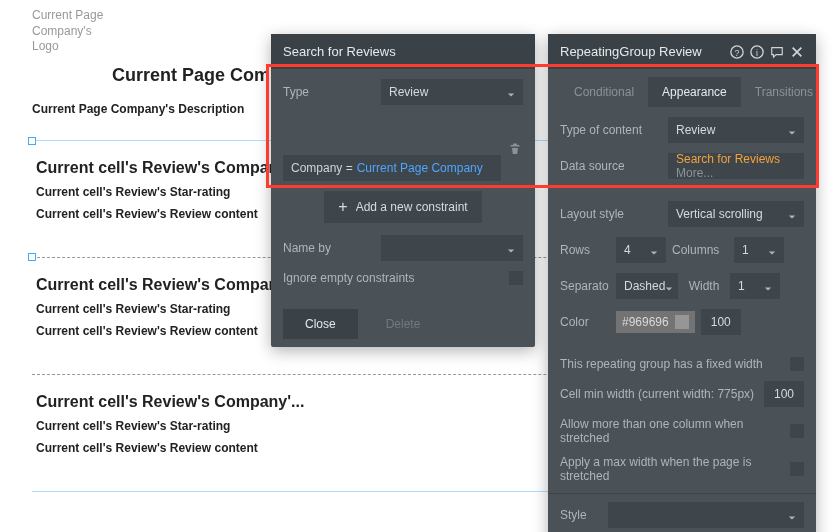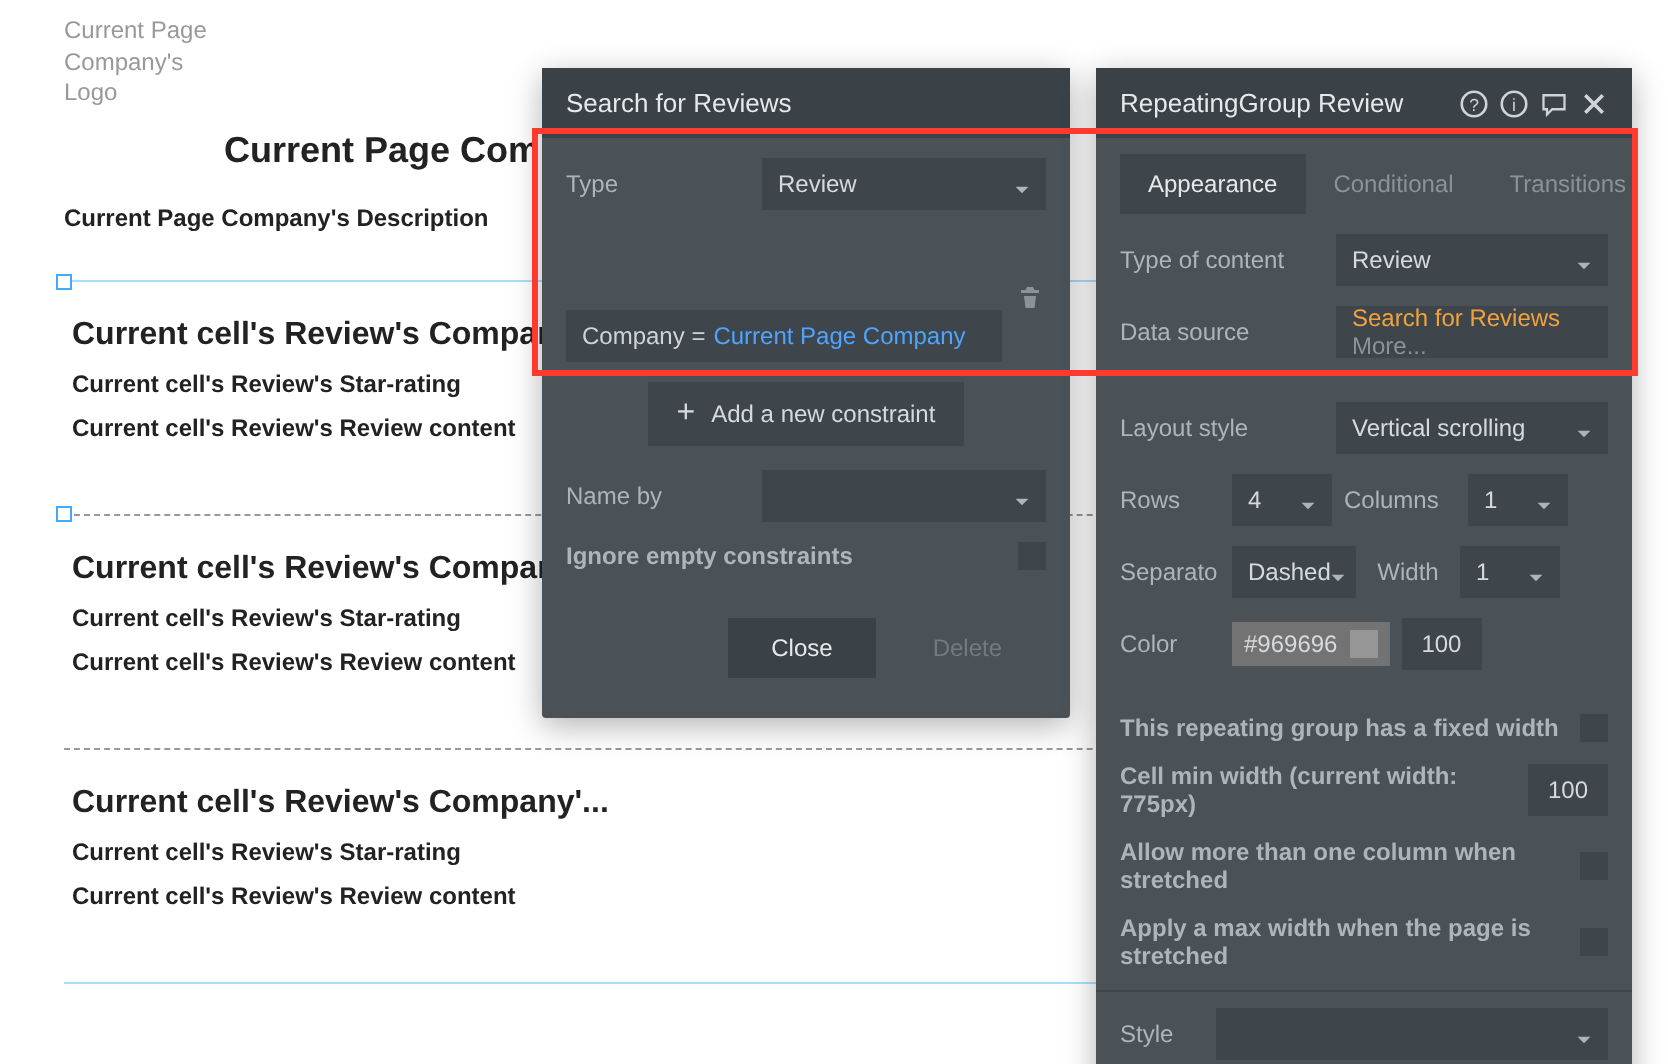--- a/index.html
+++ b/index.html
@@ -142,22 +142,22 @@
   padding: 8px 14px;
   margin: 0 auto 12px auto;
   display: flex;
   align-items: center;
   gap: 8px;
   cursor: pointer;
 }
 .plus { font-size: 16px; font-weight: 300; line-height: 1; }
 .checkbox-box { width: 14px; height: 14px; background: #3e464c; }
 .panel-footer {
-  display: flex; gap: 6px; justify-content: flex-end;
-  padding: 4px 12px 20px 12px;
+  display: flex; gap: 6px; justify-content: flex-start;
+  padding: 4px 12px 8px 12px;
 }
 .btn-close {
   background: #3a4248;
   color: #e6e9ea;
   border: none;
   padding: 8px 22px;
   font-size: 12px;
   cursor: pointer;
 }
 .btn-delete {
@@ -189,21 +189,21 @@
   border: none;
   color: #d6dade;
   padding: 4px 6px;
   width: 40px;
   text-align: center;
   font-size: 12px;
   height: 26px;
 }
 .color-swatch { width: 14px; height: 14px; display: inline-block; }
 .row-inline { display: flex; align-items: center; gap: 6px; }
-.secondary-label { color: #aeb5b9; font-size: 12px; flex: 1; font-weight: bold; }
+.secondary-label { color: #aeb5b9; font-size: 12px; flex: 1; }
 .divider { height: 1px; background: #3e464c; margin: 8px -12px; }
 .row.spaced { justify-content: space-between; margin-bottom: 10px; }
 .small-gap { gap: 6px; }
 
 .highlight-box {
   position: absolute;
   border: 3px solid #ff3b30;
   pointer-events: none;
   z-index: 100;
   left: 266px; top: 64px;
@@ -312,22 +312,22 @@
           </svg>
         </span>
       <span class="hicon">
           <svg viewBox="0 0 16 16">
             <path d="M3 3l10 10M13 3L3 13" stroke="currentColor" stroke-width="2"></path>
           </svg>
         </span>
     </div>
   </div>
   <div class="tabs">
+    <div class="tab">Conditional</div>
     <div class="tab active">Appearance</div>
-    <div class="tab">Conditional</div>
     <div class="tab">Transitions</div>
   </div>
   <div class="panel-body">
     <div class="row">
       <div class="row-label wide">Type of content</div>
       <div class="dropdown">
         <span>Review</span>
         <span class="chev"><svg viewBox="0 0 10 10">
               <path d="M1 3l4 4 4-4z"></path>
             </svg></span>

